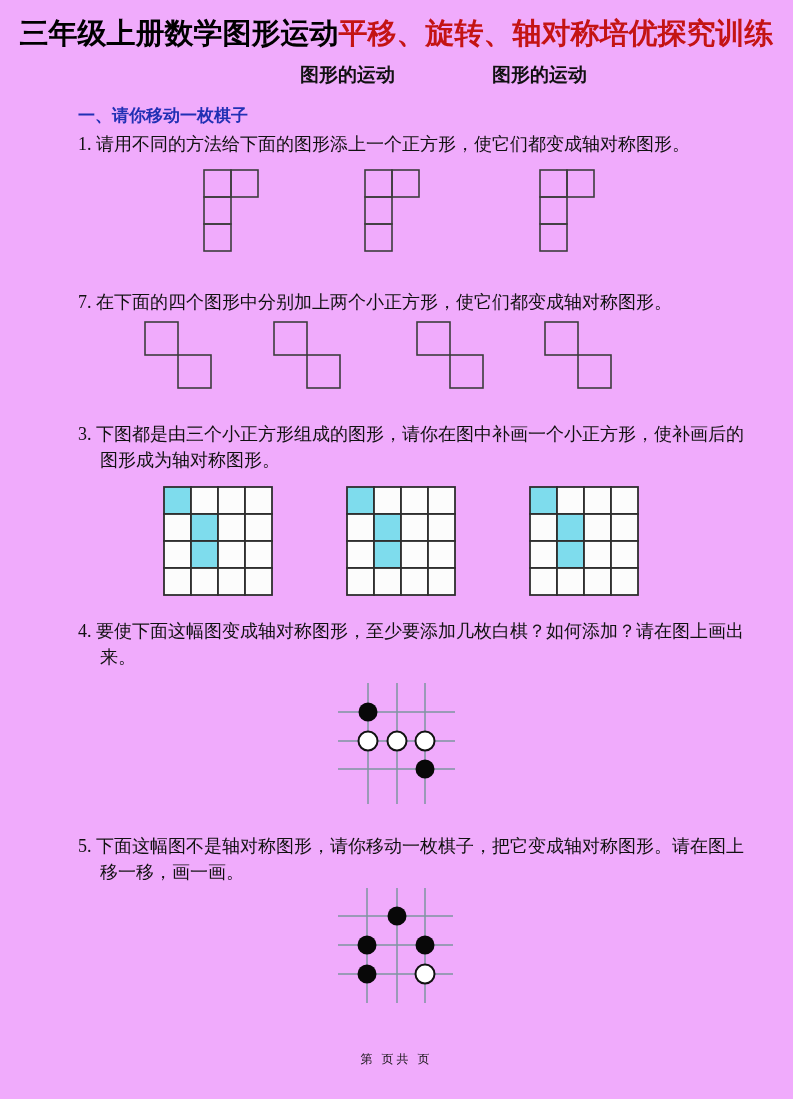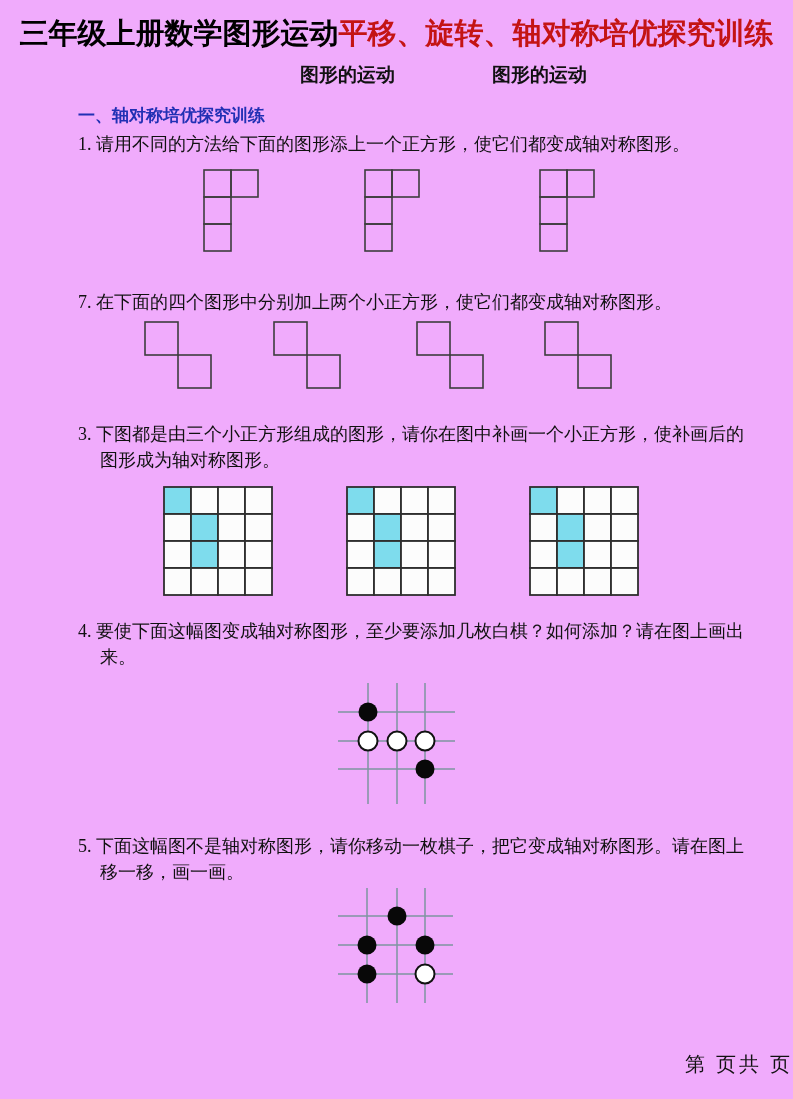--- a/index.html
+++ b/index.html
@@ -51,41 +51,41 @@
     text-indent:-22px;
   }
   .q1{top:131px;}
   .q2{top:289px;}
   .q3{top:421px;}
   .q4{top:618px;}
   .q5{top:833px;}
   .figure-layer{left:0;top:0;width:793px;height:1099px;pointer-events:none;}
   .footer{
     left:0;top:1051px;width:100%;
-    text-align:right;
-    font-size:20px;
+    text-align:center;
+    font-size:12px;
     letter-spacing:3px;
     color:#111;
   }
 </style>
 </head>
 <body>
 
 <div class="page">
 
   <div class="abs title">
     <span class="black">三年级上册数学图形运动</span><span class="red">平移、旋转、轴对称培优探究训练</span>
   </div>
 
   <div class="abs subtitle">
     <span>图形的运动</span>
     <span>图形的运动</span>
   </div>
 
-  <div class="abs section-heading">一、轴对称培优探究训练</div>
+  <div class="abs section-heading">一、请你移动一枚棋子</div>
 
   <div class="abs question q1">1. 请用不同的方法给下面的图形添上一个正方形，使它们都变成轴对称图形。</div>
   <div class="abs question q2">7. 在下面的四个图形中分别加上两个小正方形，使它们都变成轴对称图形。</div>
   <div class="abs question q3">3. 下图都是由三个小正方形组成的图形，请你在图中补画一个小正方形，使补画后的图形成为轴对称图形。</div>
   <div class="abs question q4">4. 要使下面这幅图变成轴对称图形，至少要添加几枚白棋？如何添加？请在图上画出来。</div>
   <div class="abs question q5">5. 下面这幅图不是轴对称图形，请你移动一枚棋子，把它变成轴对称图形。请在图上移一移，画一画。</div>
 
   <div class="abs figure-layer">
       <svg width="58" height="85" style="position: absolute; left: 202px; top: 168px;">
         <rect x="2" y="2" width="27" height="27" fill="none" stroke="#3d3d3d" stroke-width="1.6"></rect>

